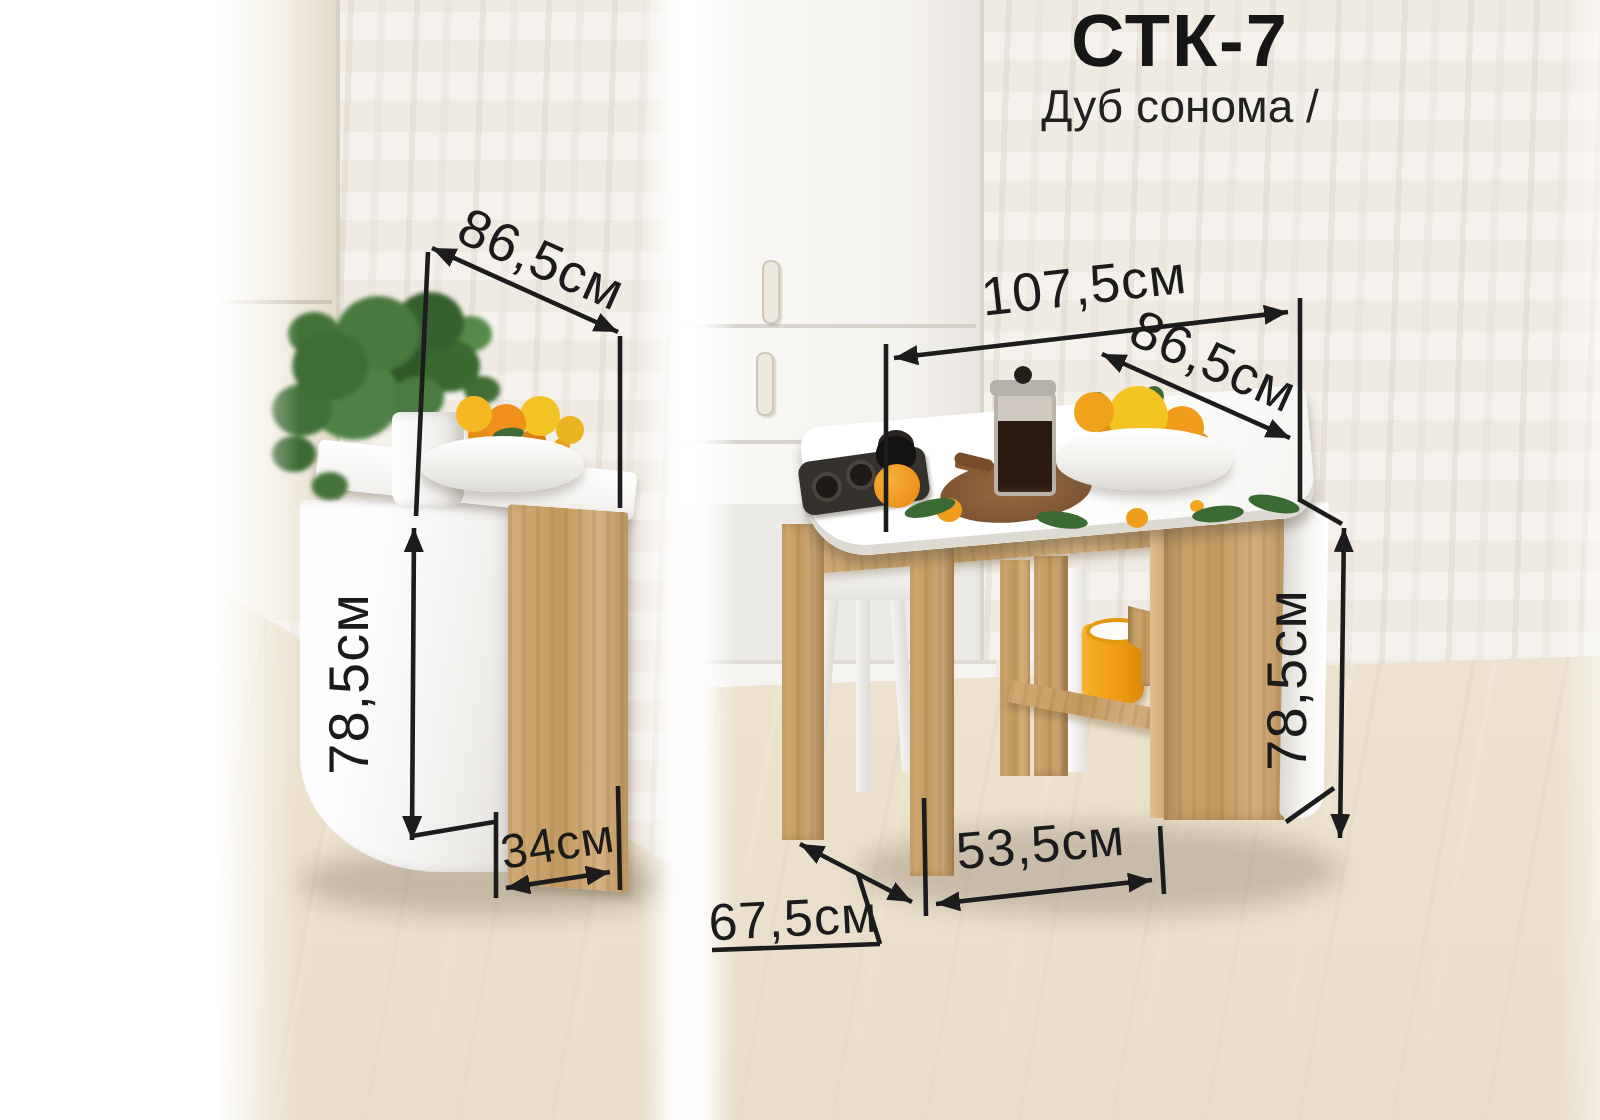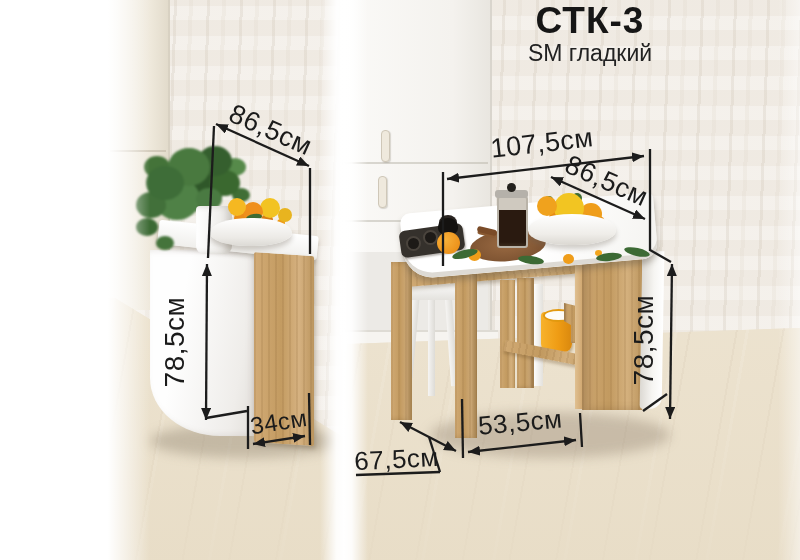--- a/index.html
+++ b/index.html
@@ -277,17 +277,17 @@
     </g>
     <g>
       <line x1="400" y1="422" x2="456" y2="451" marker-start="url(#as)" marker-end="url(#ae)"></line>
       <line x1="356" y1="475" x2="440" y2="472"></line>
       <line x1="440" y1="472" x2="429" y2="437"></line>
       <text x="397" y="468" font-size="26" text-anchor="middle" transform="rotate(-3 397 468)">67,5см</text>
     </g>
   </svg>
 
   <div class="abs title-block">
-    <div class="title-model">СТК-3</div>
-    <div class="title-sub">SM гладкий</div>
+    <div class="title-model">СТК-7</div>
+    <div class="title-sub">Дуб сонома /</div>
   </div>
 
 </div>
 
 </body></html>

